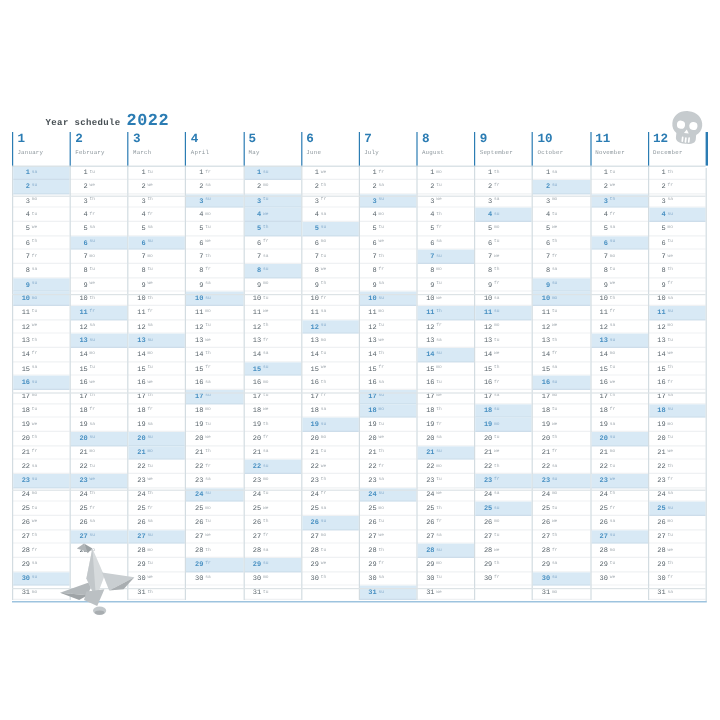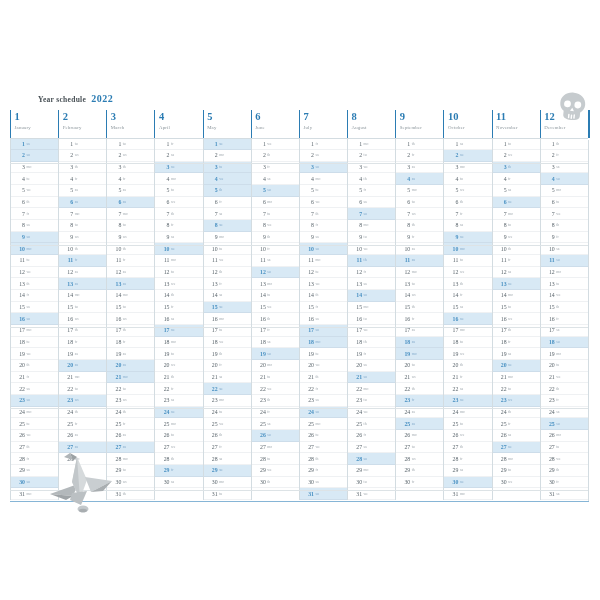--- a/index.html
+++ b/index.html
@@ -1,21 +1,21 @@
 <!DOCTYPE html>
 <html style="--accent: #2b7cb3; --hl-bg: #d8e9f5; --hl-tx: #4890c2; --grid-line: #d3dce1; --bottom-line: #86b5d6; --graphic-gray: #c6cbce;"><head>
 <meta charset="utf-8">
 <style>
   html,body{margin:0;padding:0;background:#ffffff;}
   #page{position:relative;width:600px;height:576px;background:#ffffff;overflow:hidden;
-        font-family:Liberation Serif, serif;}
+        font-family:Liberation Mono, monospace;}
   
   #title{position:absolute;left:38px;top:93px;display:flex;align-items:baseline;gap:5px;}
   #title .t-label{font-size:7.5px;font-weight:700;color:#474f54;letter-spacing:.3px;}
-  #title .t-year{font-size:10px;font-weight:700;color:var(--accent);letter-spacing:.5px;}
+  #title .t-year{font-size:14px;font-weight:700;color:var(--accent);letter-spacing:.5px;}
   
   #months{position:absolute;left:10px;top:110px;width:578px;display:flex;}
   .month-col{width:48.17px;box-sizing:border-box;}
   .m-head{height:28.5px;box-sizing:border-box;border-left:1.5px solid var(--accent);padding:1px 0 0 3.5px;}
   .m-num{font-size:10.5px;font-weight:700;color:var(--accent);line-height:11px;}
   .m-name{font-size:4.8px;color:#8b959b;margin-top:2.5px;letter-spacing:.2px;}
   .m-days{border-left:1px solid #d3dce1;box-sizing:border-box;height:361.5px;}
   .day-cell{height:11.66px;box-sizing:border-box;display:flex;align-items:center;
             border-bottom:1px solid rgba(130,150,162,0.13);}
   .day-cell .dnum{display:inline-block;width:14px;text-align:right;font-size:5.8px;color:#5b666d;}

